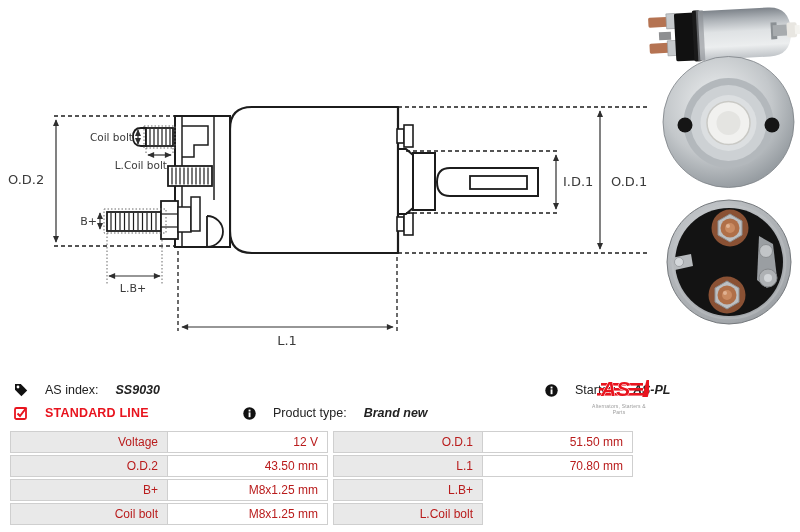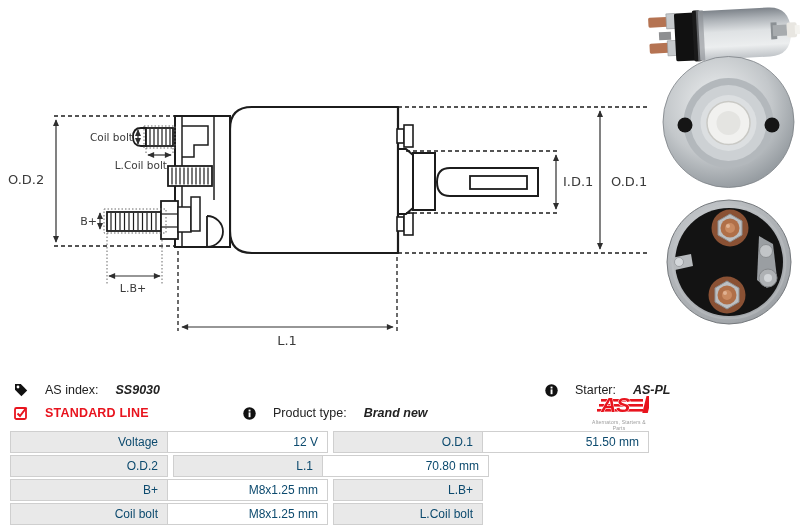--- a/index.html
+++ b/index.html
@@ -9,32 +9,32 @@
   .diagram{position:absolute;left:0;top:0;}
   .diagram text{font-family:"DejaVu Sans",sans-serif;fill:#3a3a3a;}
   
   .photo{position:absolute;}
   
   .info{position:absolute;left:0;top:378px;width:800px;height:50px;font-size:12.5px;color:#222;}
   .irow{position:absolute;display:flex;align-items:center;gap:17px;white-space:nowrap;text-align:center;}
   .irow b{font-weight:bold;font-style:italic;}
   .red{color:#e8141e;font-weight:bold;letter-spacing:.2px;}
   .info-ic{flex:0 0 auto;display:inline-block;}
-  .as-logo{position:absolute;left:586px;top:16px;width:66px;text-align:center;}
+  .as-logo{position:absolute;left:586px;top:0;width:66px;text-align:center;}
   .as-logo-caption{font-size:5px;color:#9a9a9a;letter-spacing:.2px;margin-top:-1px;}
   
   .spec-table{position:absolute;left:10px;top:431px;width:643px;}
   .spec-row{display:flex;height:22px;margin-bottom:2px;}
   .cell{box-sizing:border-box;border:1px solid #cfcfcf;display:flex;align-items:center;
-        justify-content:flex-end;padding-right:9px;font-size:12px;color:#0c4a6e;}
+        justify-content:flex-end;padding-right:9px;font-size:12px;color:#b91c1c;}
   .c-l1{width:158px;background:#e9e9e9;}
   .c-v1{width:160px;background:#fff;border-left:none;}
   .c-gap{width:5px;}
   .c-l2{width:150px;background:#e9e9e9;}
-  .c-v2{width:166px;background:#fff;border-left:none;}
+  .c-v2{width:150px;background:#fff;border-left:none;}
 </style>
 </head>
 <body>
 
 <div class="page">
 
   <svg class="diagram" width="660" height="370" viewBox="0 0 660 370">
     <defs>
       <marker id="mA" viewBox="0 0 10 10" refX="8.5" refY="5" markerWidth="7.5" markerHeight="6" orient="auto-start-reverse">
           <path d="M0,0.8 L9.5,5 L0,9.2 Z" fill="#2e2e2e"></path>
@@ -303,20 +303,21 @@
     <div class="spec-row">
       <div class="cell c-l1">Voltage</div>
       <div class="cell c-v1">12 V</div>
       <div class="c-gap"></div>
       <div class="cell c-l2">O.D.1</div>
       <div class="cell c-v2">51.50 mm</div>
     </div>
 
     <div class="spec-row">
       <div class="cell c-l1">O.D.2</div>
+      <div class="cell c-v1">43.50 mm</div>
       <div class="c-gap"></div>
       <div class="cell c-l2">L.1</div>
       <div class="cell c-v2">70.80 mm</div>
     </div>
 
     <div class="spec-row">
       <div class="cell c-l1">B+</div>
       <div class="cell c-v1">M8x1.25 mm</div>
       <div class="c-gap"></div>
       <div class="cell c-l2">L.B+</div>

